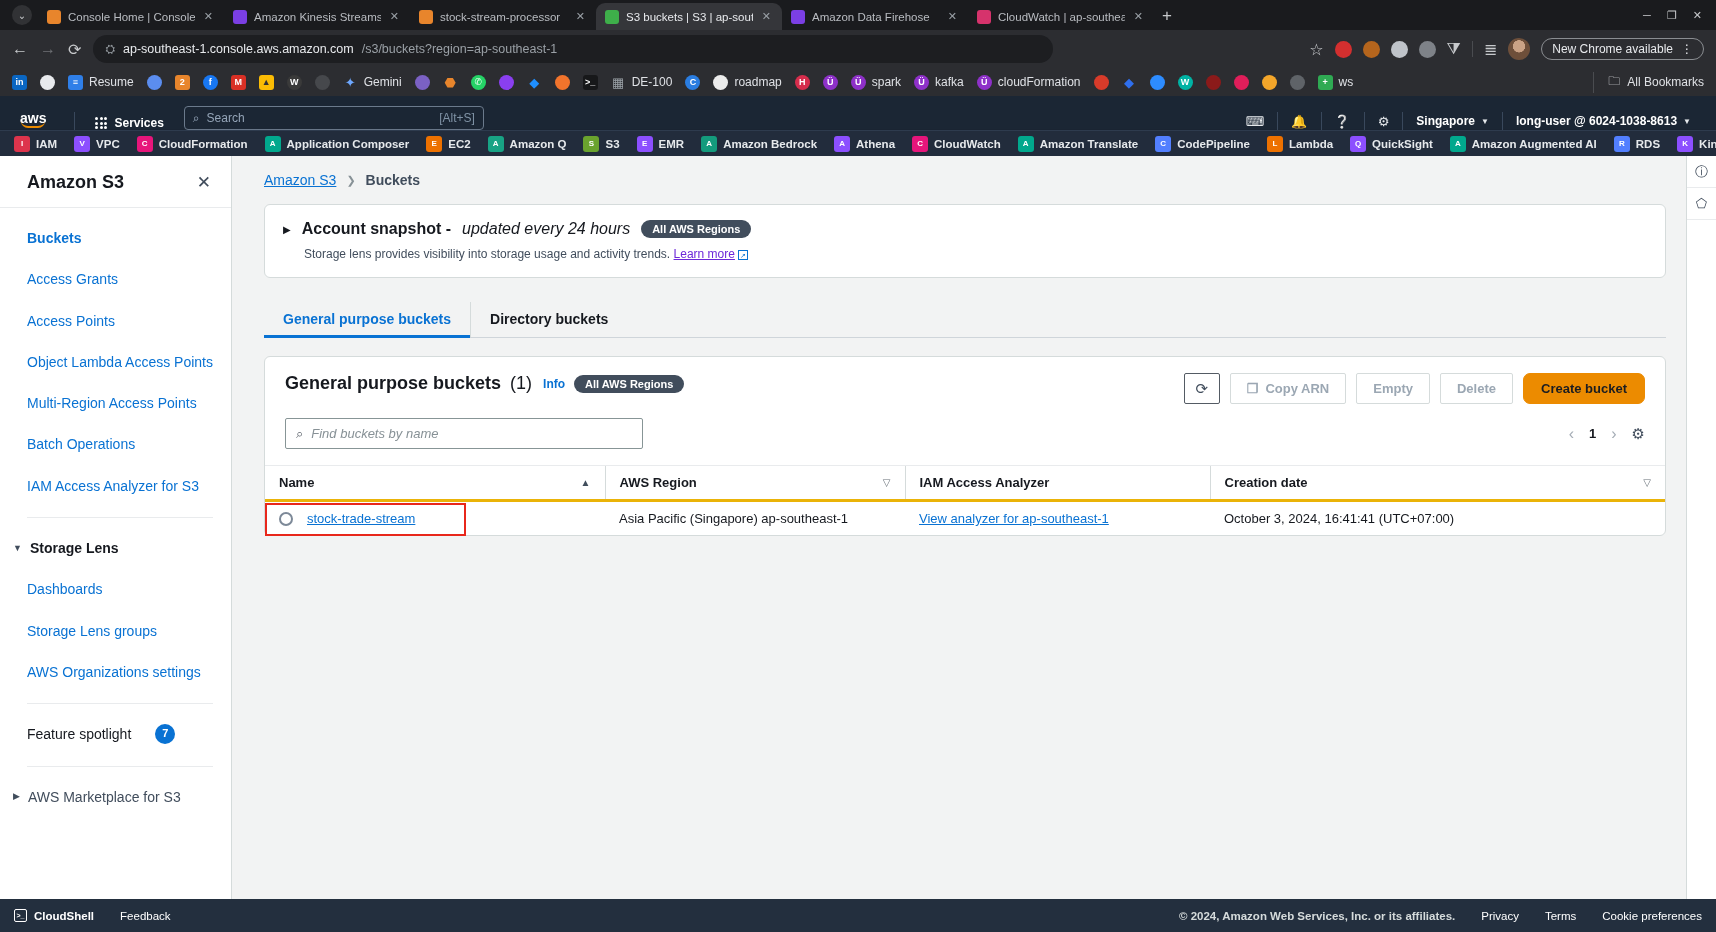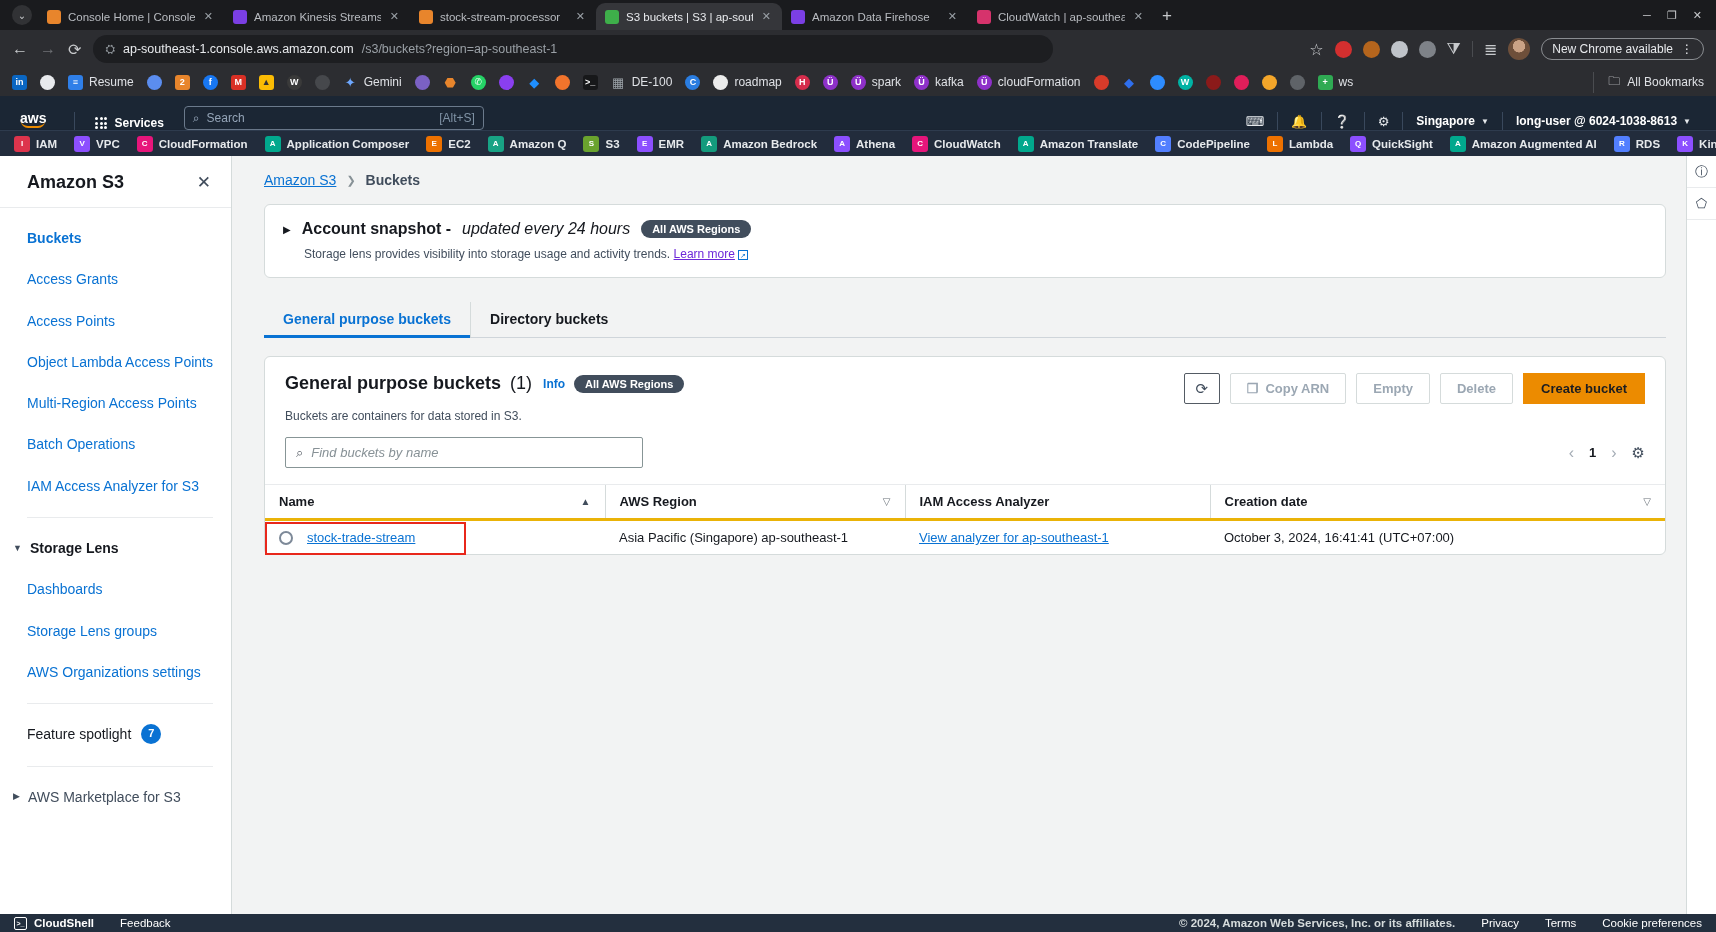--- a/index.html
+++ b/index.html
@@ -69,21 +69,21 @@
   .side-title { font-size:18px; font-weight:bold; color:#16191f; }
   .side-close { color:#414d5c; font-size:17px; }
   .sdiv { border:0; border-top:1px solid #e9ebed; margin:20px 0; }
   .side-nav { padding:20px 18px 0 27px; font-size:14px; }
   .srow { margin-bottom:21px; line-height:1.45; }
   .srow .lnk { color:#0972d3; }
   .srow.active .lnk { font-weight:bold; }
   .srow.section { color:#16191f; font-weight:bold; display:flex; gap:8px; align-items:center; margin-left:-14px; }
   .srow.collapsed { color:#414d5c; display:flex; gap:8px; align-items:center; margin-left:-14px; }
   .srow .caret { font-size:9px; color:#414d5c; }
-  .srow.spotlight { color:#16191f; display:flex; gap:10px; align-items:flex-start; }
+  .srow.spotlight { color:#16191f; display:flex; gap:24px; align-items:flex-start; }
   .count-badge { background:#0972d3; color:#fff; border-radius:50%; width:20px; height:20px; font-size:11px; font-weight:bold; display:flex; align-items:center; justify-content:center; }
 
   .main { flex:1; overflow:auto; padding:14px 20px 20px 32px; min-width:0; }
   .breadcrumb { display:flex; gap:10px; align-items:center; font-size:14px; margin:2px 0 16px; }
   .bc-link { color:#0972d3; text-decoration:underline; }
   .bc-sep { color:#879196; font-size:11px; }
   .bc-cur { color:#414d5c; font-weight:bold; }
 
   .card { background:#fff; border:1px solid #d5dbdb; border-radius:6px; }
   .snap { padding:15px 18px 16px; display:flex; justify-content:space-between; align-items:flex-start; }
@@ -104,21 +104,21 @@
 
   .bcard { margin-top:18px; }
   .bhead { display:flex; align-items:flex-start; justify-content:space-between; padding:16px 20px 0; gap:12px; }
   .bh-title { display:flex; align-items:center; gap:9px; flex-wrap:wrap; }
   .bh-title h2 { margin:0; font-size:18px; color:#16191f; display:inline; }
   .bh-count { font-weight:normal; color:#16191f; font-size:18px; }
   .info-link { color:#0972d3; font-size:12px; font-weight:bold; margin-left:2px; }
   .actions { display:flex; gap:10px; flex:none; }
   .iconbtn { width:36px; height:31px; border:1px solid #545b64; border-radius:2px; display:flex; align-items:center; justify-content:center; color:#414d5c; font-size:15px; background:#fff; }
   .btn-dis { border:1px solid #d5dbdb; color:#9ba7b3; font-weight:bold; font-size:13px; padding:6px 16px; border-radius:2px; background:#fff; display:flex; gap:7px; align-items:center; white-space:nowrap; }
-  .btn-primary { background:var(--accent,#ec8b00); color:#1b1d21; font-weight:bold; font-size:13px; padding:7px 17px; border-radius:0; border:1px solid var(--accent,#ec8b00); white-space:nowrap; }
+  .btn-primary { background:var(--accent,#ec8b00); color:#1b1d21; font-weight:bold; font-size:13px; padding:7px 17px; border-radius:7px; border:1px solid var(--accent,#ec8b00); white-space:nowrap; }
   .bdesc { font-size:12px; color:#414d5c; padding:5px 20px 0; }
   .searchrow { display:flex; align-items:center; justify-content:space-between; padding:14px 20px 16px; }
   .findinput { width:358px; height:31px; border:1px solid #879596; border-radius:2px; display:flex; align-items:center; gap:8px; padding:0 10px; background:#fff; }
   .findinput .ph { color:#879196; font-style:italic; font-size:13px; }
   .mag { color:#545b64; font-size:13px; }
   .pager { display:flex; align-items:center; gap:15px; color:#a4acb5; font-size:16px; }
   .pgnum { color:#16191f; font-weight:bold; font-size:13px; }
   .pager .gear { color:#414d5c; font-size:15px; }
 
   table.bt { width:100%; border-collapse:collapse; font-size:13px; table-layout:fixed; }
@@ -130,21 +130,21 @@
   .bt td { padding:9px 14px; color:#16191f; }
   .namecell { display:flex; align-items:center; gap:14px; position:relative; }
   .radio { width:14px; height:14px; border:2px solid #7d8998; border-radius:50%; background:#fff; flex:none; }
   .blink { color:#0972d3; text-decoration:underline; }
   .redbox { position:absolute; left:-14px; top:-8px; width:201px; height:33px; border:2px solid var(--red,#e8271b); pointer-events:none; }
 
   .rail { width:30px; background:#fff; border-left:1px solid #d5dbdb; flex:none; display:flex; flex-direction:column; }
   .ricon { height:32px; display:flex; align-items:center; justify-content:center; border-bottom:1px solid #e9ebed; color:#414d5c; font-size:13px; }
 
   
-  .footer { height:18px; background:var(--navy,#232f3e); display:flex; align-items:center; color:#fff; font-size:11.5px; padding:0 14px; gap:26px; flex:none; }
+  .footer { height:33px; background:var(--navy,#232f3e); display:flex; align-items:center; color:#fff; font-size:11.5px; padding:0 14px; gap:26px; flex:none; }
   .cs { display:flex; gap:7px; align-items:center; font-weight:bold; }
   .cs-ic { width:13px; height:13px; border:1px solid #fff; border-radius:2px; font-size:7px; line-height:11px; text-align:center; }
   .fright { margin-left:auto; display:flex; gap:26px; align-items:center; }
   .copy { font-weight:bold; color:#d5dbdb; }
 </style>
 </head>
 <body>
 
 <div class="window">
 
@@ -533,21 +533,20 @@
             <button class="iconbtn">⟳</button>
             <button class="btn-dis">
                 <span>❐</span>
                 <span>Copy ARN</span>
               </button>
             <button class="btn-dis">Empty</button>
             <button class="btn-dis">Delete</button>
             <button class="btn-primary">Create bucket</button>
           </div>
         </div>
-        <div class="bdesc">Buckets are containers for data stored in S3.</div>
 
         <div class="searchrow">
           <div class="findinput">
             <span class="mag">⌕</span>
             <span class="ph">Find buckets by name</span>
           </div>
           <div class="pager">
             <span>‹</span>
             <span class="pgnum">1</span>
             <span>›</span>

